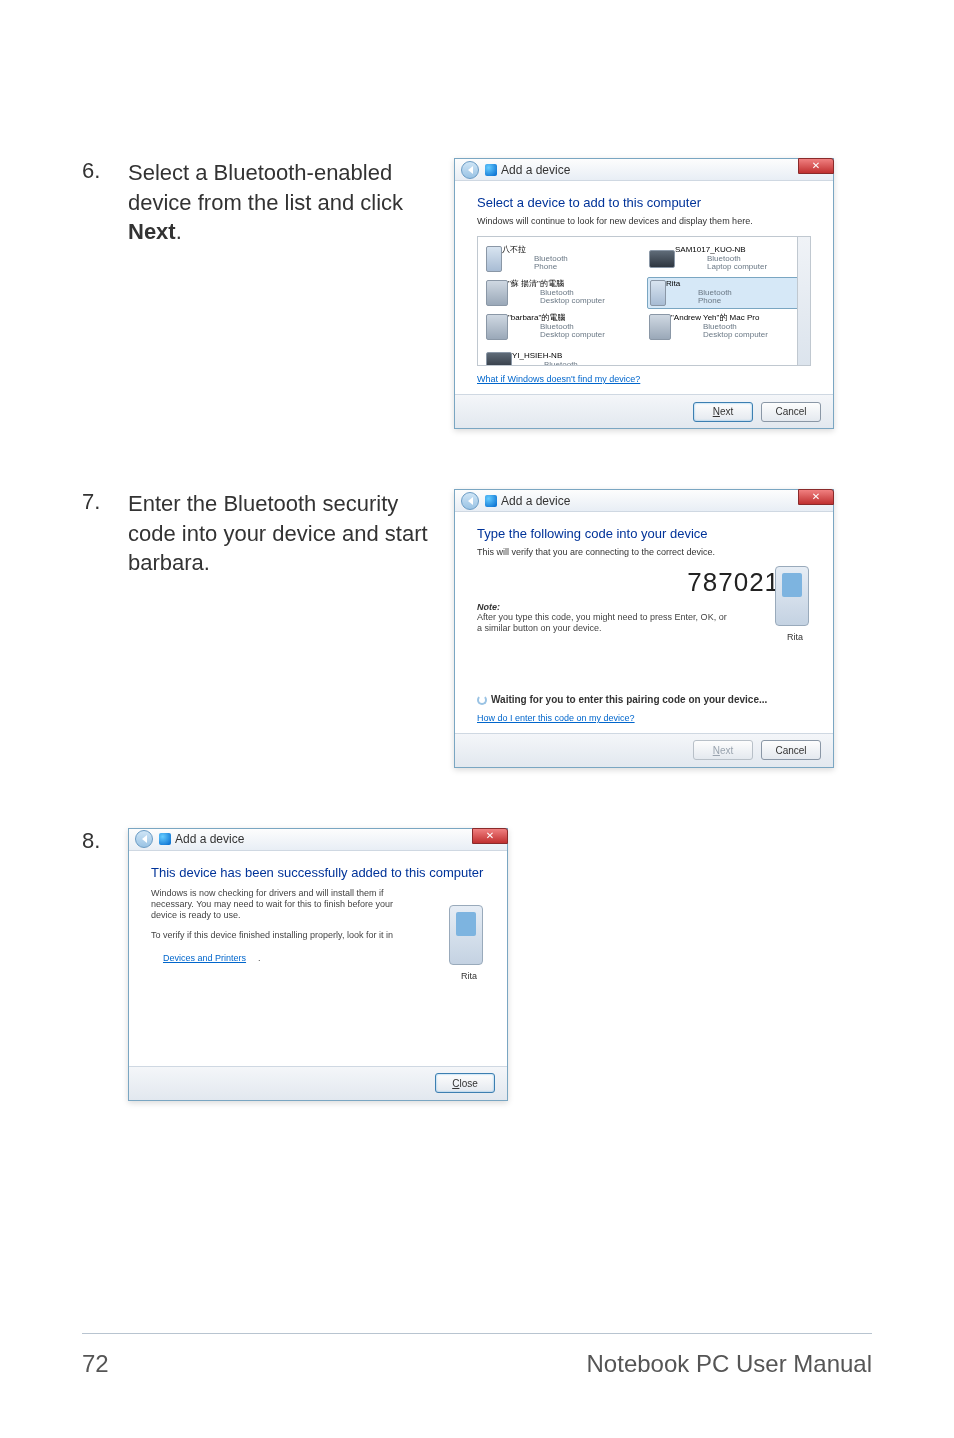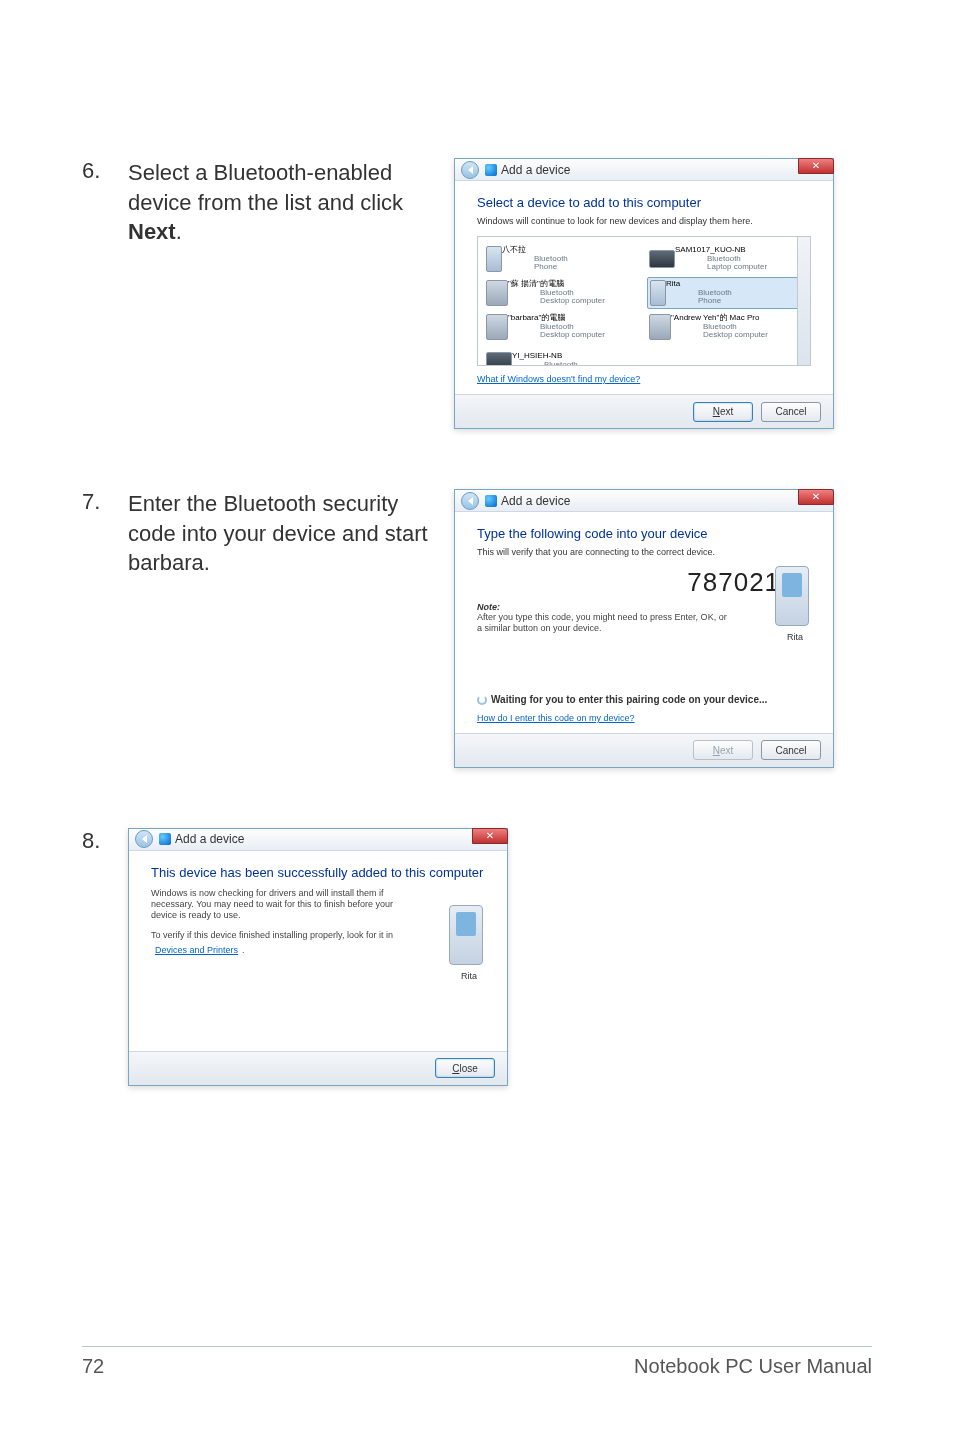--- a/index.html
+++ b/index.html
@@ -79,22 +79,22 @@
     position:absolute; right:24px; top:54px; width:34px; height:60px;
     background:linear-gradient(#e6edf5,#c4d2e2); border:1px solid #9ab;
     border-radius:4px;
   }
   .phone-img::after{content:"";position:absolute;left:6px;right:6px;top:6px;height:24px;background:#7db4e0;border-radius:2px;}
   .phone-cap{position:absolute;right:30px;top:120px;font-size:9px;color:#333;}
   .waiting{font-size:10px;color:#333;margin-top:20px;font-weight:bold;}
   .waiting .spin{display:inline-block;width:10px;height:10px;border:2px solid #9ac3e4;border-top-color:transparent;border-radius:50%;vertical-align:middle;margin-right:4px;}
   .footer-bar{
     position:absolute; left:82px; right:82px; bottom:60px;
-    border-top:1px solid #b8c4d0; padding-top:8px;
-    display:flex; justify-content:space-between; font-size:20px; color:#555;
+    border-top:1px solid #b8c4d0; padding-top:16px;
+    display:flex; justify-content:space-between; font-size:24px; color:#555;
   }
 </style>
 </head>
 <body>
 
 <div class="page">
 
   <div class="step">
     <div class="step-num">6.</div>
     <div class="step-text">
@@ -216,21 +216,21 @@
         <div class="closebtn">✕</div>
         <div class="dlg-titlebar">
           <span class="back"></span>
           <span class="ic"></span>
           <span>Add a device</span>
         </div>
         <div class="dlg-body" style="position:relative;min-height:200px;">
           <div class="headline">This device has been successfully added to this computer</div>
           <div class="note-txt" style="margin-top:8px;margin-bottom:10px;">Windows is now checking for drivers and will install them if necessary. You may need to wait for this to finish before your device is ready to use.</div>
           <div class="note-txt" style="margin-bottom:80px;">
-            <span>To verify if this device finished installing properly, look for it in </span><a class="link" style="margin:4px;">Devices and Printers</a><span>.</span>
+            <span>To verify if this device finished installing properly, look for it in </span><a class="link" style="margin:12px;">Devices and Printers</a><span>.</span>
           </div>
           <div class="phone-img"></div>
           <div class="phone-cap">Rita</div>
         </div>
         <div class="dlg-footer">
           <div class="btn primary"><u>C</u>lose</div>
         </div>
       </div>
     </div>
   </div>

